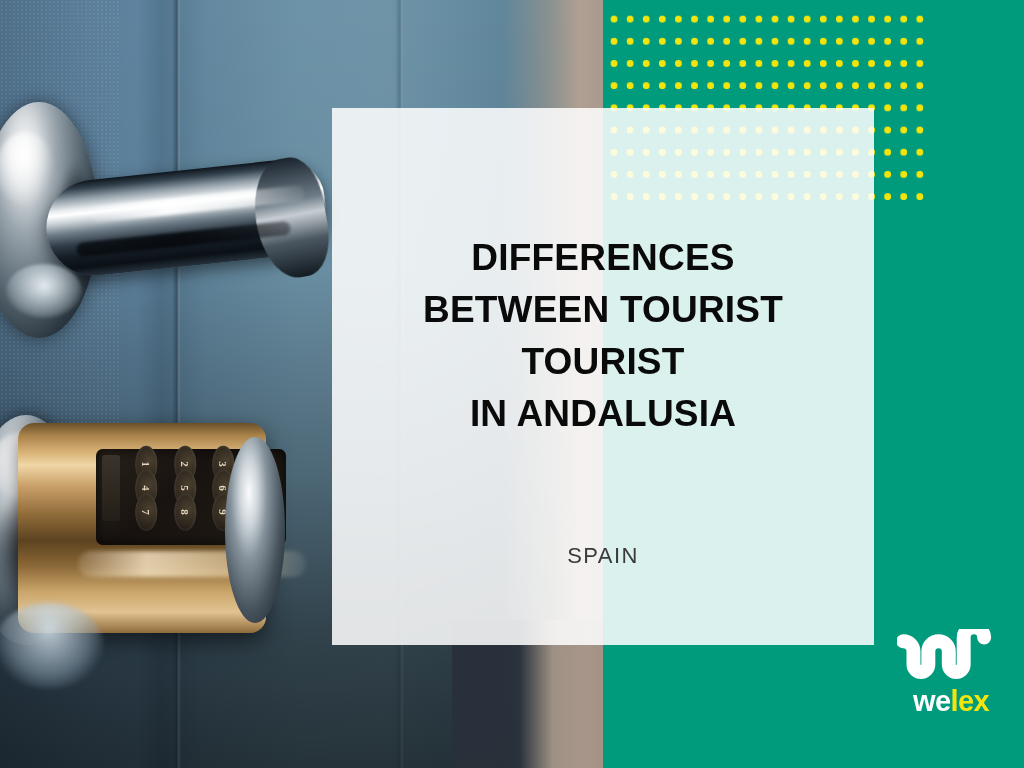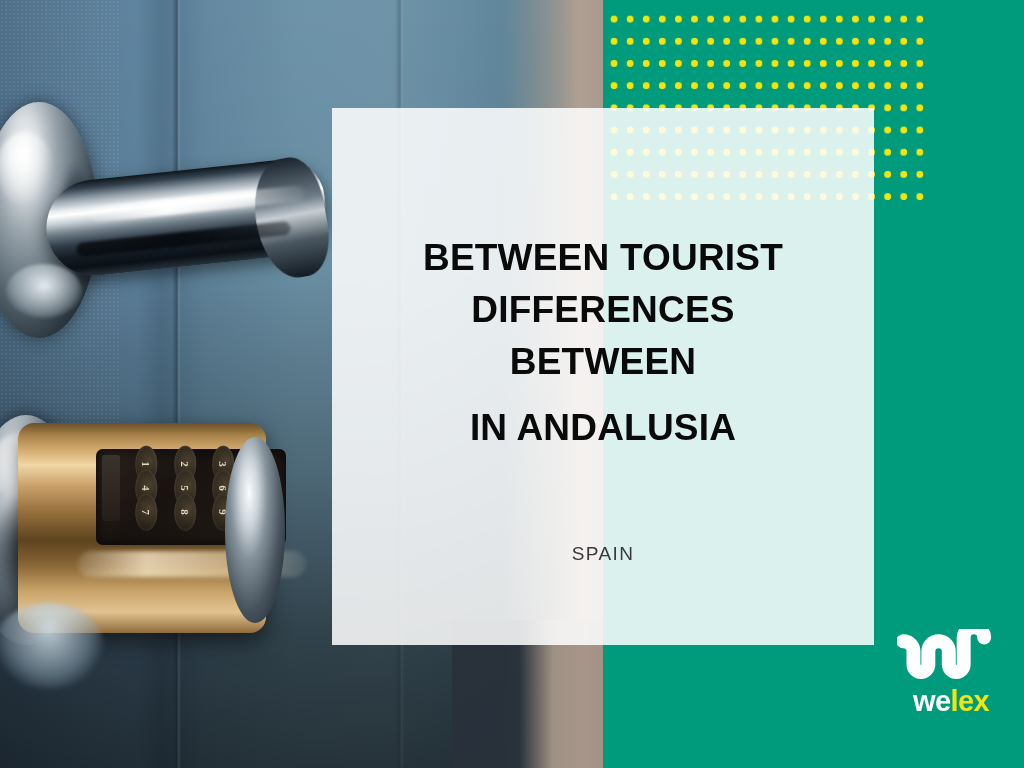--- a/index.html
+++ b/index.html
@@ -299,27 +299,27 @@
     text-align: center;
   }
   .title-line {
     display: block;
     font-size: 37px;
     line-height: 52px;
     font-weight: bold;
     color: #0a0a0a;
     letter-spacing: .2px;
   }
-  .title-line.last { margin-top: 14px; }
+  .title-line.last { margin-top: 0; }
   .subtitle {
     position: absolute;
     left: 332px; top: 543px;
     width: 542px;
     text-align: center;
-    font-size: 19px;
+    font-size: 22px;
     letter-spacing: 1.4px;
     color: #3a3a3a;
     font-weight: 300;
   }
 
   
   .logo {
     position: absolute;
     left: 886px; top: 629px;
     width: 130px; height: 122px;
@@ -397,23 +397,23 @@
     <div class="wall-strip-lower"></div>
   </div>
 
   <div class="green-panel" style="background: rgb(0, 155, 125);"></div>
 
   <div class="dots"></div>
 
   <div class="overlay"></div>
 
   <div class="title-block">
+    <span class="title-line" style="color: rgb(10, 10, 10);">DIFFERENCES</span>
     <span class="title-line" style="color: rgb(10, 10, 10);">BETWEEN TOURIST</span>
-    <span class="title-line" style="color: rgb(10, 10, 10);">DIFFERENCES</span>
-    <span class="title-line" style="color: rgb(10, 10, 10);">BETWEEN</span>
+    <span class="title-line" style="color: rgb(10, 10, 10);">TOURIST</span>
     <span class="title-line last" style="color: rgb(10, 10, 10);">IN ANDALUSIA</span>
   </div>
 
   <div class="subtitle" style="color: rgb(58, 58, 58);">SPAIN</div>
 
   <div class="logo" style="color: rgb(255, 255, 255);">
     <svg class="logo-mark" viewBox="0 0 108 56" aria-hidden="true">
       <path d="M11 10 a11 11 0 0 1 11 11 v14 a8 8 0 0 0 16 0 v-14 a11 11 0 0 1 22 0 v14 a8 8 0 0 0 16 0 V6 a11 11 0 0 1 22 0" fill="none" stroke="#ffffff" stroke-width="15" stroke-linecap="round" stroke-linejoin="round" transform="translate(-4,3) scale(0.93,0.93)"></path>
     </svg>
     <div class="logo-word"><span class="logo-we">we</span><span class="logo-lex" style="color: rgb(244, 228, 13);">lex</span></div>

